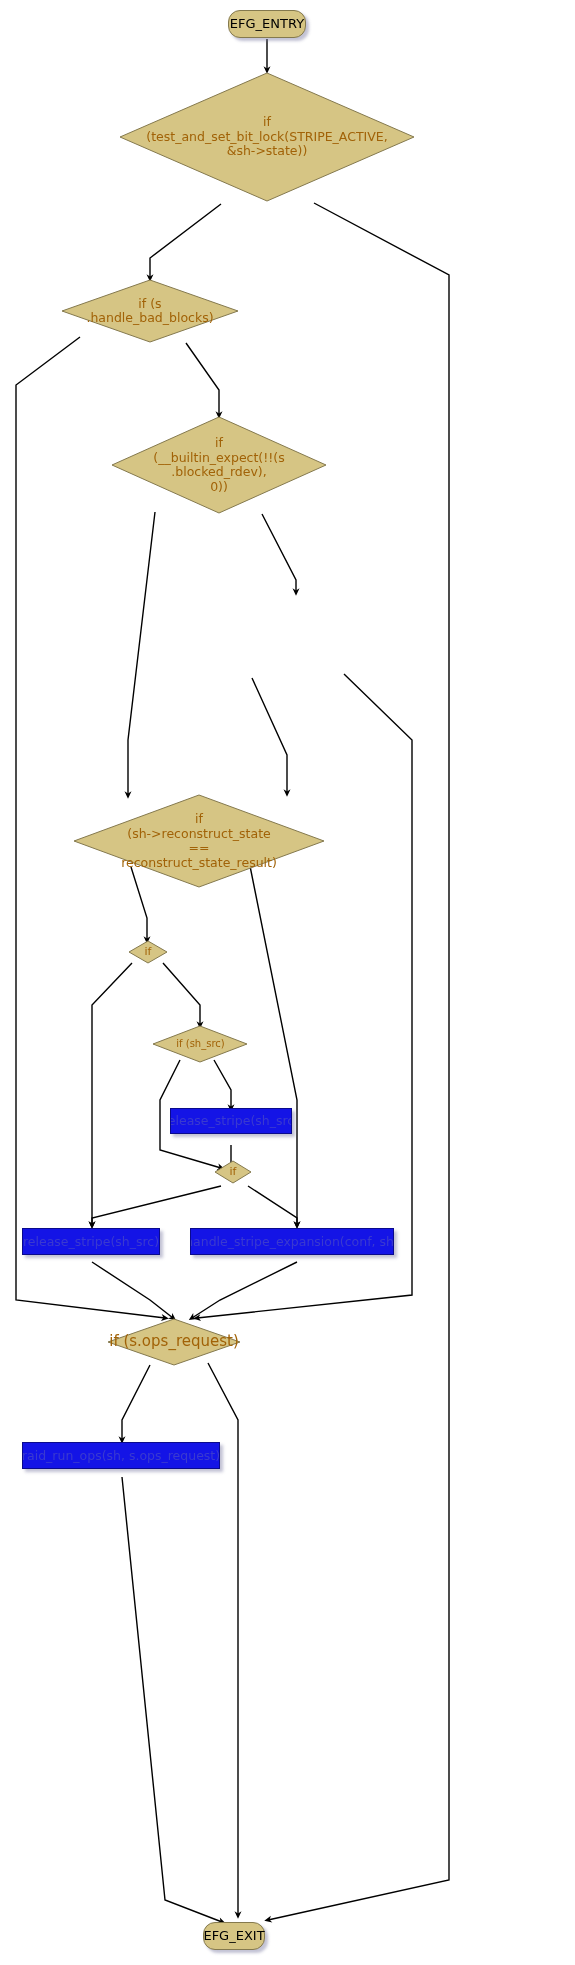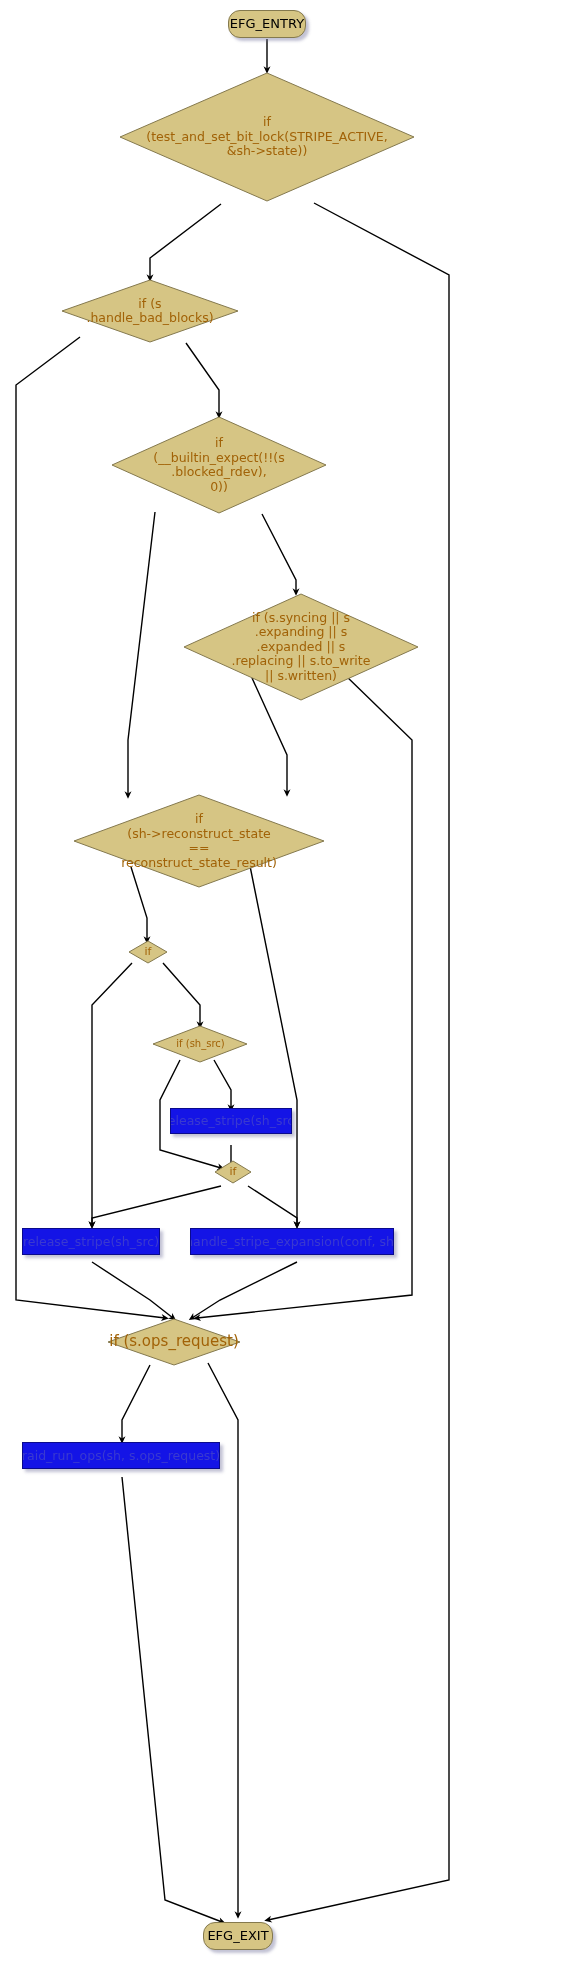--- a/index.html
+++ b/index.html
@@ -126,30 +126,20 @@
   <div class="node diamond" style="left:110px;top:415px;width:218px;height:100px;">
     <svg class="dshape" viewBox="0 0 218 100" preserveAspectRatio="none">
       <polygon points="109,2 216,50 109,98 2,50" fill="#d6c584" stroke="#84794e" stroke-width="1"></polygon>
     </svg>
     <div class="dlabel">if
 (__builtin_expect(!!(s
 .blocked_rdev),
 0))</div>
   </div>
 
-  <div class="node diamond" style="left:182px;top:592px;width:238px;height:110px;">
-    <svg class="dshape" viewBox="0 0 238 110" preserveAspectRatio="none">
-      <polygon points="119,2 236,55 119,108 2,55" fill="#d6c584" stroke="#84794e" stroke-width="1"></polygon>
-    </svg>
-    <div class="dlabel">if (s.syncing || s
-.expanding || s
-.expanded || s
-.replacing || s.to_write
-|| s.written)</div>
-  </div>
 
   <div class="node diamond" style="left:72px;top:793px;width:254px;height:96px;">
     <svg class="dshape" viewBox="0 0 254 96" preserveAspectRatio="none">
       <polygon points="127,2 252,48 127,94 2,48" fill="#d6c584" stroke="#84794e" stroke-width="1"></polygon>
     </svg>
     <div class="dlabel">if
 (sh-&gt;reconstruct_state
 ==
 reconstruct_state_result)</div>
   </div>
@@ -191,17 +181,17 @@
     <svg class="dshape" viewBox="0 0 136 48" preserveAspectRatio="none">
       <polygon points="68,1 134,24 68,47 2,24" fill="#d6c584" stroke="#84794e" stroke-width="1"></polygon>
     </svg>
     <div class="dlabel" style="font-size:15px;">if (s.ops_request)</div>
   </div>
 
   <div class="node callbox" style="left:22px;top:1442px;width:198px;height:27px;">
     <span>raid_run_ops(sh, s.ops_request)</span>
   </div>
 
-  <div class="node terminal" style="left:203px;top:1922px;width:70px;height:28px;">
+  <div class="node terminal" style="left:203px;top:1922px;width:62px;height:28px;">
     <span>EFG_EXIT</span>
   </div>
 
 </div>
 
 </body></html>

